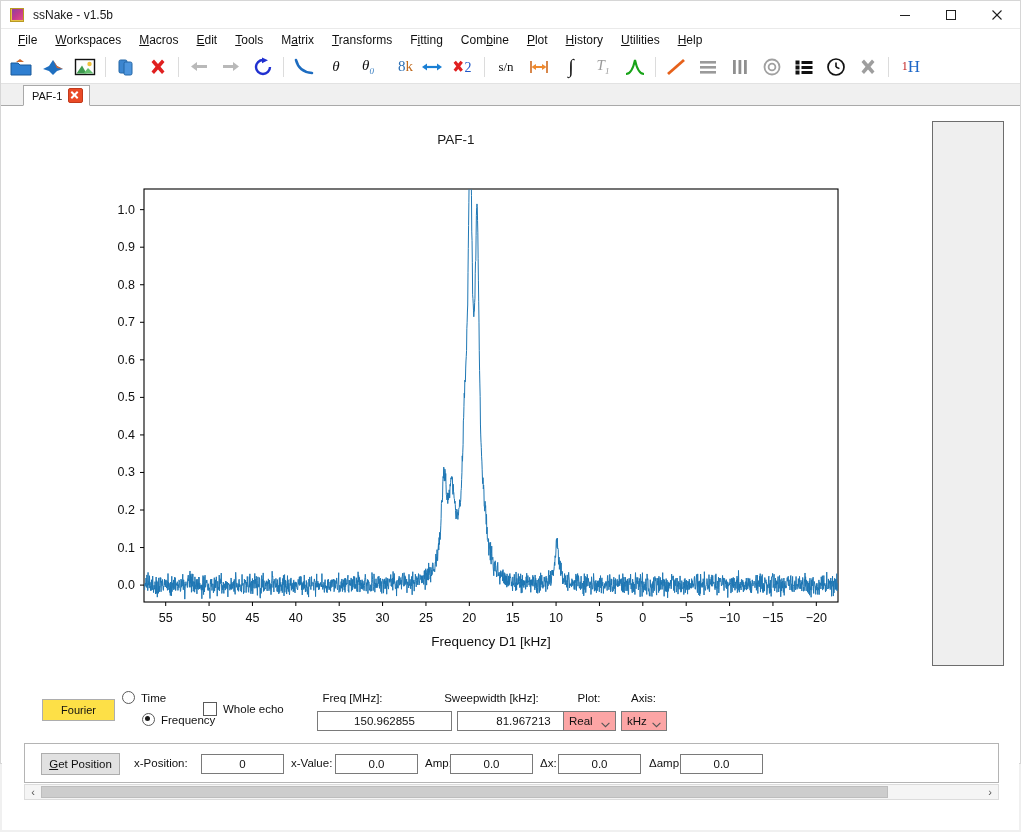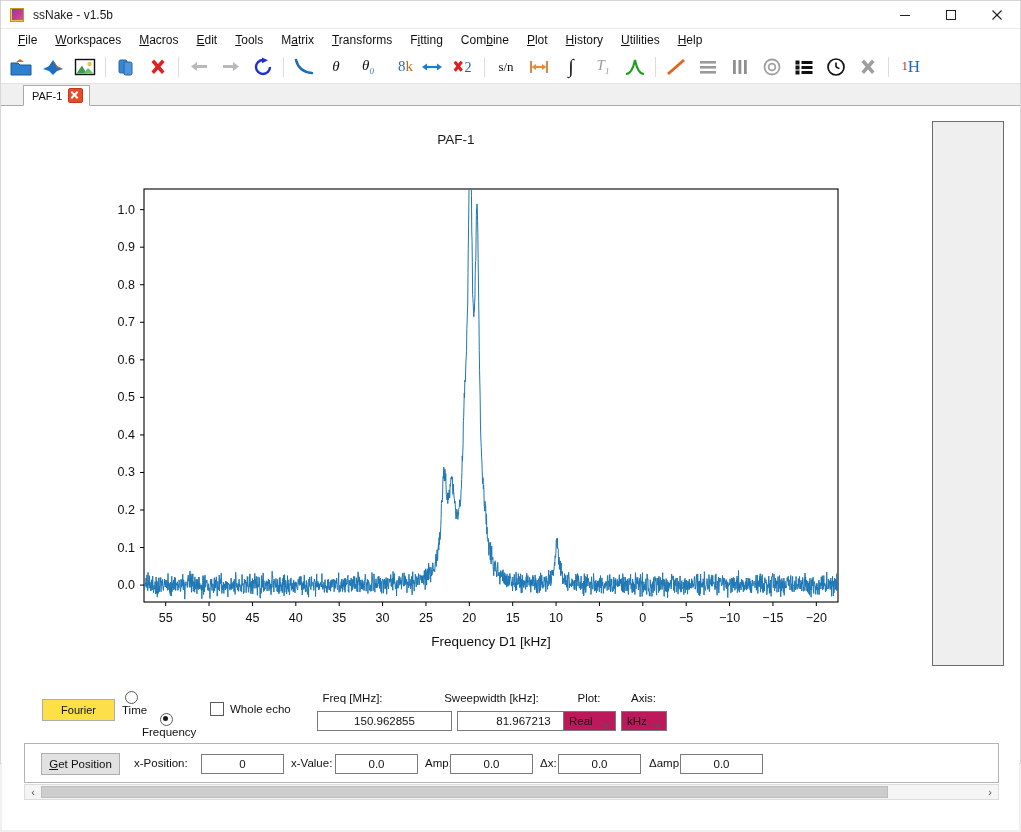--- a/index.html
+++ b/index.html
@@ -50,29 +50,29 @@
   .sidepanel{position:absolute;left:930px;top:7px;width:72px;height:545px;background:#efefef;border:1px solid #6d6d6d;box-sizing:border-box;}
 
   .plot-title{position:absolute;left:0;top:18px;width:908px;text-align:center;font-size:13.5px;color:#1a1a1a;}
 
   svg.spectrum{position:absolute;left:0;top:0;}
 
   
   .fbar{position:absolute;left:0;top:563px;width:908px;height:60px;}
   .fbtn{position:absolute;left:40px;top:22px;width:73px;height:22px;background:#fde047;border:1px solid #adadad;
         font-size:11px;color:#111;display:flex;align-items:center;justify-content:center;box-sizing:border-box;}
-  .radiorow{position:absolute;font-size:11.5px;color:#111;display:flex;align-items:center;flex-direction:column;}
+  .radiorow{position:absolute;font-size:11.5px;color:#111;display:flex;align-items:center;}
   .radio{width:11px;height:11px;border:1px solid #5a5a5a;border-radius:50%;background:#fff;margin-right:6px;position:relative;flex:0 0 auto;}
   .radio.on:after{content:"";position:absolute;left:2px;top:2px;width:5px;height:5px;border-radius:50%;background:#1a1a1a;}
   .chkrow{position:absolute;font-size:11.5px;color:#111;display:flex;align-items:center;}
   .chk{width:12px;height:12px;border:1px solid #5a5a5a;background:#fff;margin-right:6px;flex:0 0 auto;}
   .flabel{position:absolute;font-size:11.5px;color:#111;text-align:center;}
   .finput{position:absolute;height:20px;background:#fff;border:1px solid #7a7a7a;box-sizing:border-box;
           font-size:11.5px;color:#111;text-align:center;line-height:18px;font-family:"Liberation Sans",sans-serif;margin-left:32px;}
-  .fselect{position:absolute;height:20px;background:#be185d;border:1px solid #7a7a7a;box-sizing:border-box;
+  .fselect{position:absolute;height:20px;background:#fca5a5;border:1px solid #7a7a7a;box-sizing:border-box;
            font-size:11.5px;color:#111;display:flex;align-items:center;padding-left:5px;}
   .fselect .cv{position:absolute;right:5px;top:6px;}
 
   
   .statuspanel{position:absolute;left:22px;top:629px;width:975px;height:40px;background:#fff;border:1px solid #b4b4b4;box-sizing:border-box;}
   .sbtn{position:absolute;left:16px;top:9px;width:79px;height:22px;background:#e1e1e1;border:1px solid #adadad;
         font-size:11.5px;color:#111;display:flex;align-items:center;justify-content:center;box-sizing:border-box;}
   .sbtn u{text-decoration:underline;}
   .slabel{position:absolute;top:13px;font-size:11.5px;color:#111;}
   .sinput{position:absolute;top:10px;height:20px;background:#fff;border:1px solid #7a7a7a;box-sizing:border-box;
@@ -374,21 +374,21 @@
 
       <div class="radiorow" style="left:120px;top:14px;">
         <span class="radio"></span>
         <span>Time</span>
       </div>
       <div class="radiorow" style="left:120px;top:36px;padding-left:20px;">
         <span class="radio on"></span>
         <span>Frequency</span>
       </div>
 
-      <div class="chkrow" style="left:208px;top:25px;">
+      <div class="chkrow" style="left:201px;top:25px;">
         <span class="chk"></span>
         <span>Whole echo</span>
       </div>
 
       <div class="flabel" style="left:283px;top:15px;width:135px;">Freq [MHz]:</div>
       <div class="finput" style="left:283px;top:34px;width:135px;">150.962855</div>
 
       <div class="flabel" style="left:423px;top:15px;width:133px;">Sweepwidth [kHz]:</div>
       <div class="finput" style="left:423px;top:34px;width:133px;">81.967213</div>
 

